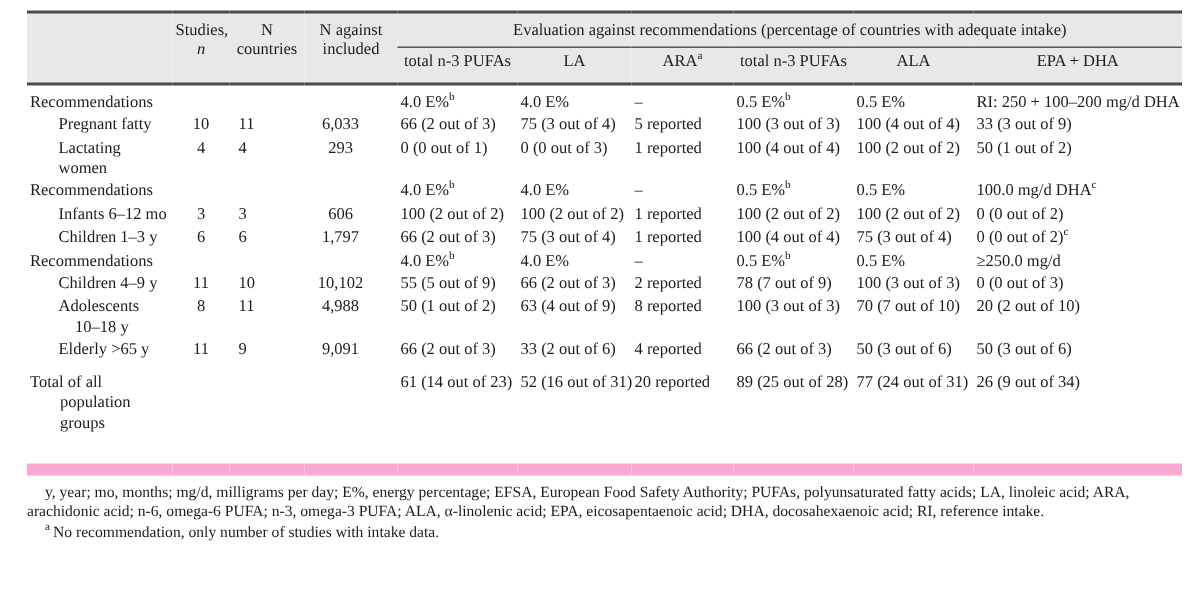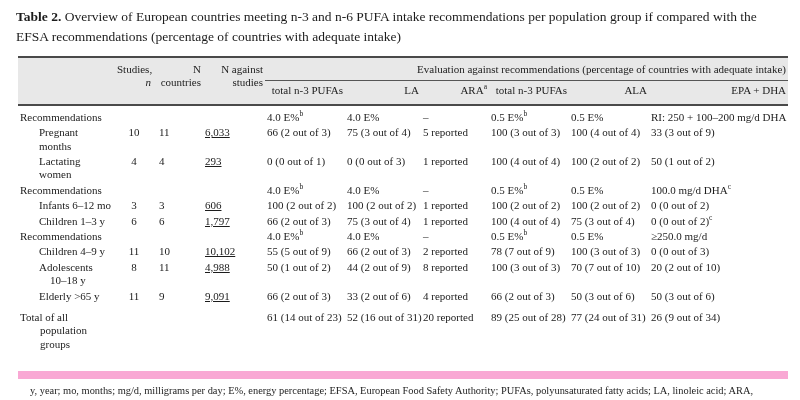--- a/index.html
+++ b/index.html
@@ -19,70 +19,69 @@
   .title{margin:0 0 9px 1px;font-size:13.5px;line-height:1.48;}
   .title b{font-family:"Liberation Serif",serif;}
   table{
     border-collapse:collapse;table-layout:fixed;width:770px;margin-left:3px;
     font-size:11px;line-height:1.22;
   }
   thead{background:var(--header-bg);}
   table{border-top:2px solid var(--rule-dark);}
   thead{border-bottom:2px solid var(--rule-dark);}
   thead th{
-    font-weight:normal;text-align:right;vertical-align:top;
+    font-weight:normal;text-align:center;vertical-align:top;
     padding:5px 2px 3px 2px;
   }
   thead tr.subrow th{padding-top:3px;padding-bottom:6px;}
   th.group{border-bottom:1.5px solid #565656;padding-bottom:4px;}
   th.ital2 i{font-style:italic;}
   tbody{border-bottom:8px solid #f9a8d4;}
   tbody td{padding:1px 2px;vertical-align:top;white-space:nowrap;}
   tbody td.lab{white-space:normal;}
   tbody tr:first-child td{padding-top:5px;}
   .row-rec td.lab,.row-total td.lab{padding-left:2px;}
   .row-group td.lab{padding-left:21px;}
   .row-group .l2{padding-left:11px;font-family:Liberation Serif, serif;}
   .row-total .l2{padding-left:20px;}
   .row-total td{padding-top:7px;padding-bottom:20px;}
   td.c-studies{text-align:center;}
   td.c-countries{padding-left:6px;}
-  td.c-subjects{text-align:left;padding-right:16px;text-decoration:underline;}
+  td.c-subjects{text-align:center;padding-right:16px;}
   sup{font-size:7.5px;line-height:0;}
   .footnotes{margin:5px 0 0 3px;font-size:10.4px;line-height:1.3;width:766px;}
   .fn-main{margin:0;text-indent:12px;}
   .fn{margin:0;padding-left:12px;}
   .fn sup{margin-right:2px;}
 </style>
 </head>
 <body>
 
 <div class="page">
 
-  <p class="title"><b>Table 2.</b><span> Overview of European countries meeting n-3 and n-6 PUFA intake recommendations per population group if compared with the EFSA recommendations (percentage of countries with adequate intake)</span></p>
 
   <table>
     <colgroup>
       <col style="width:97px">
         <col style="width:38px">
         <col style="width:50px">
       <col style="width:62px">
         <col style="width:80px">
         <col style="width:76px">
       <col style="width:68px">
         <col style="width:80px">
         <col style="width:80px">
       <col style="width:139px">
     </colgroup>
     <thead>
       <tr>
         <th class="lab" rowspan="2"></th>
         <th rowspan="2" class="ital2"><span>Studies,</span><br><i>n</i></th>
         <th rowspan="2"><span>N</span><br><span>countries</span></th>
-        <th rowspan="2"><span>N against</span><br><span>studies</span></th>
+        <th rowspan="2"><span>N against</span><br><span>included</span></th>
         <th colspan="6" class="group">Evaluation against recommendations (percentage of countries with adequate intake)</th>
       </tr>
       <tr class="subrow">
         <th>total n-3 PUFAs</th>
         <th>LA</th>
         <th><span>ARA</span><sup>a</sup></th>
         <th>total n-3 PUFAs</th>
         <th>ALA</th>
         <th>EPA + DHA</th>
       </tr>
@@ -97,21 +96,21 @@
           <td class="c-subjects"></td>
           <td>4.0 E%<sup>b</sup></td>
           <td>4.0 E%</td>
           <td>–</td>
           <td>0.5 E%<sup>b</sup></td>
           <td>0.5 E%</td>
           <td>RI: 250 + 100–200 mg/d DHA</td>
         </tr>
         <tr class="row-group">
     <td class="lab">
-            <div class="l1">Pregnant months</div>
+            <div class="l1">Pregnant fatty</div>
           </td>
   <td class="c-studies">10</td>
           <td class="c-countries">11</td>
           <td class="c-subjects">6,033</td>
           <td>66 (2 out of 3)</td>
           <td>75 (3 out of 4)</td>
           <td>5 reported</td>
           <td>100 (3 out of 3)</td>
           <td>100 (4 out of 4)</td>
           <td>33 (3 out of 9)</td>
@@ -202,21 +201,21 @@
         </tr>
         <tr class="row-group">
     <td class="lab">
             <div class="l1">Adolescents</div>
             <div class="l2">10–18 y</div>
           </td>
   <td class="c-studies">8</td>
           <td class="c-countries">11</td>
           <td class="c-subjects">4,988</td>
           <td>50 (1 out of 2)</td>
-          <td>44 (2 out of 9)</td>
+          <td>63 (4 out of 9)</td>
           <td>8 reported</td>
           <td>100 (3 out of 3)</td>
           <td>70 (7 out of 10)</td>
           <td>20 (2 out of 10)</td>
         </tr>
         <tr class="row-group">
     <td class="lab">
             <div class="l1">Elderly &gt;65 y</div>
           </td>
   <td class="c-studies">11</td>

